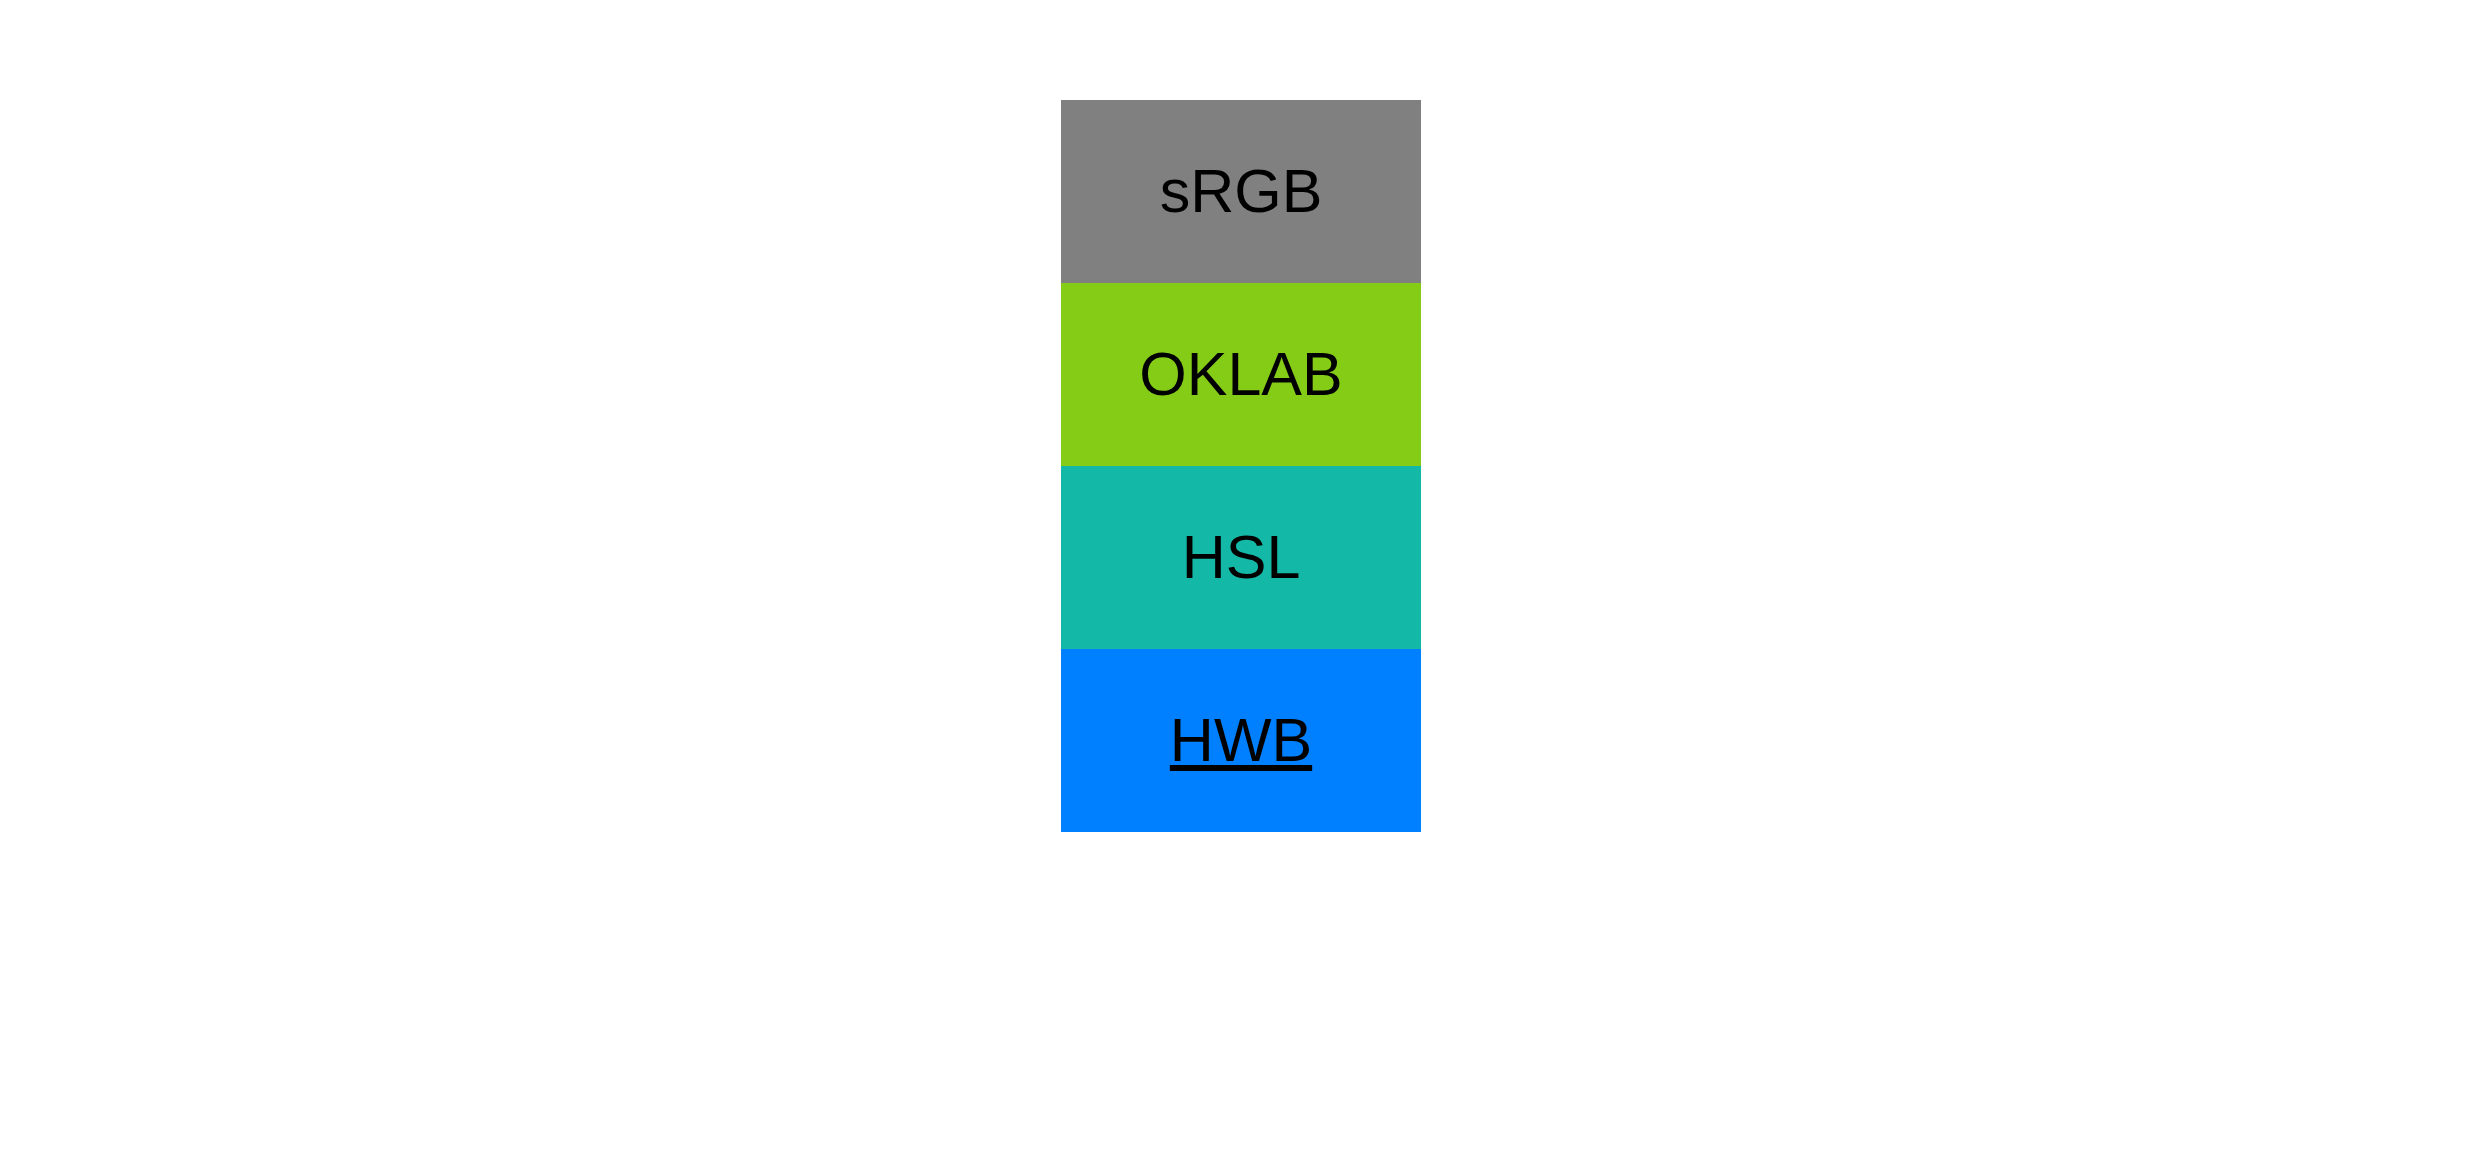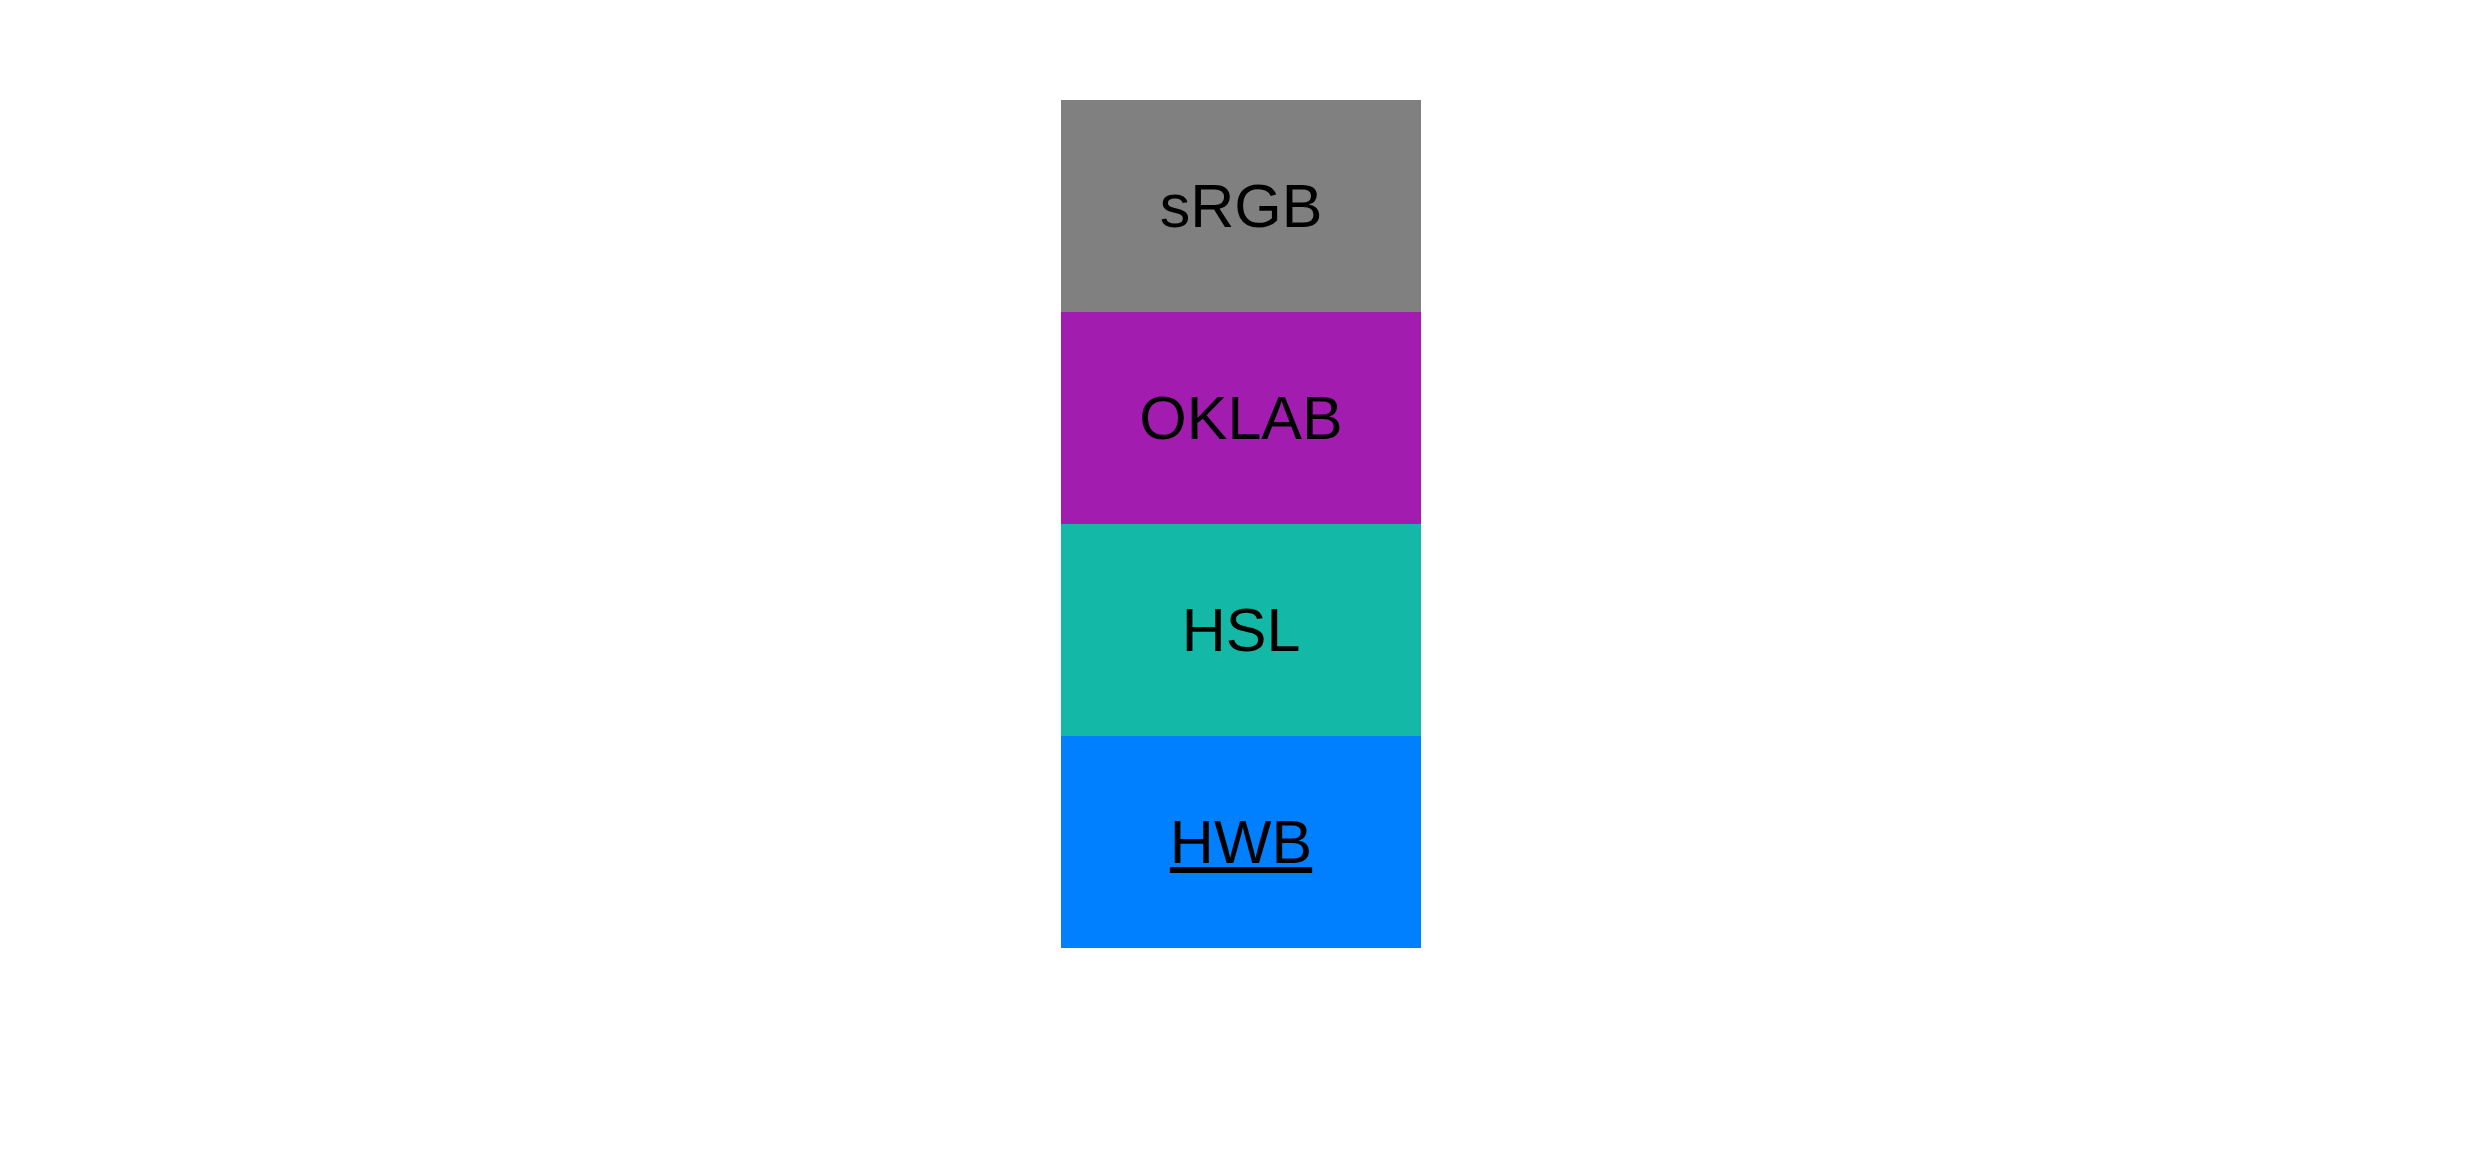--- a/index.html
+++ b/index.html
@@ -17,21 +17,21 @@
   .swatch-column {
     position: absolute;
     left: 1061px;
     top: 100px;
     width: 360px;
     display: flex;
     flex-direction: column;
   }
   .swatch {
     width: 360px;
-    height: 212px;
+    height: 183px;
     display: flex;
     align-items: center;
     justify-content: center;
   }
   .swatch-label {
     font-size: 61px;
     line-height: 1.15;
     font-weight: 400;
     letter-spacing: 0;
     color: #000000;
@@ -40,21 +40,21 @@
 </style>
 </head>
 <body style="background: rgb(255, 255, 255);">
 
 <div class="swatch-column">
 
   <div class="swatch" style="background-color: rgb(128, 128, 128);">
     <span class="swatch-label">sRGB</span>
   </div>
 
-  <div class="swatch" style="background-color: #a21caf;">
+  <div class="swatch" style="background-color: #84cc16;">
     <span class="swatch-label">OKLAB</span>
   </div>
 
   <div class="swatch" style="background-color: #14b8a6;">
     <span class="swatch-label">HSL</span>
   </div>
 
   <div class="swatch" style="background-color: rgb(0, 128, 255); text-decoration: underline;">
     <span class="swatch-label">HWB</span>
   </div>

